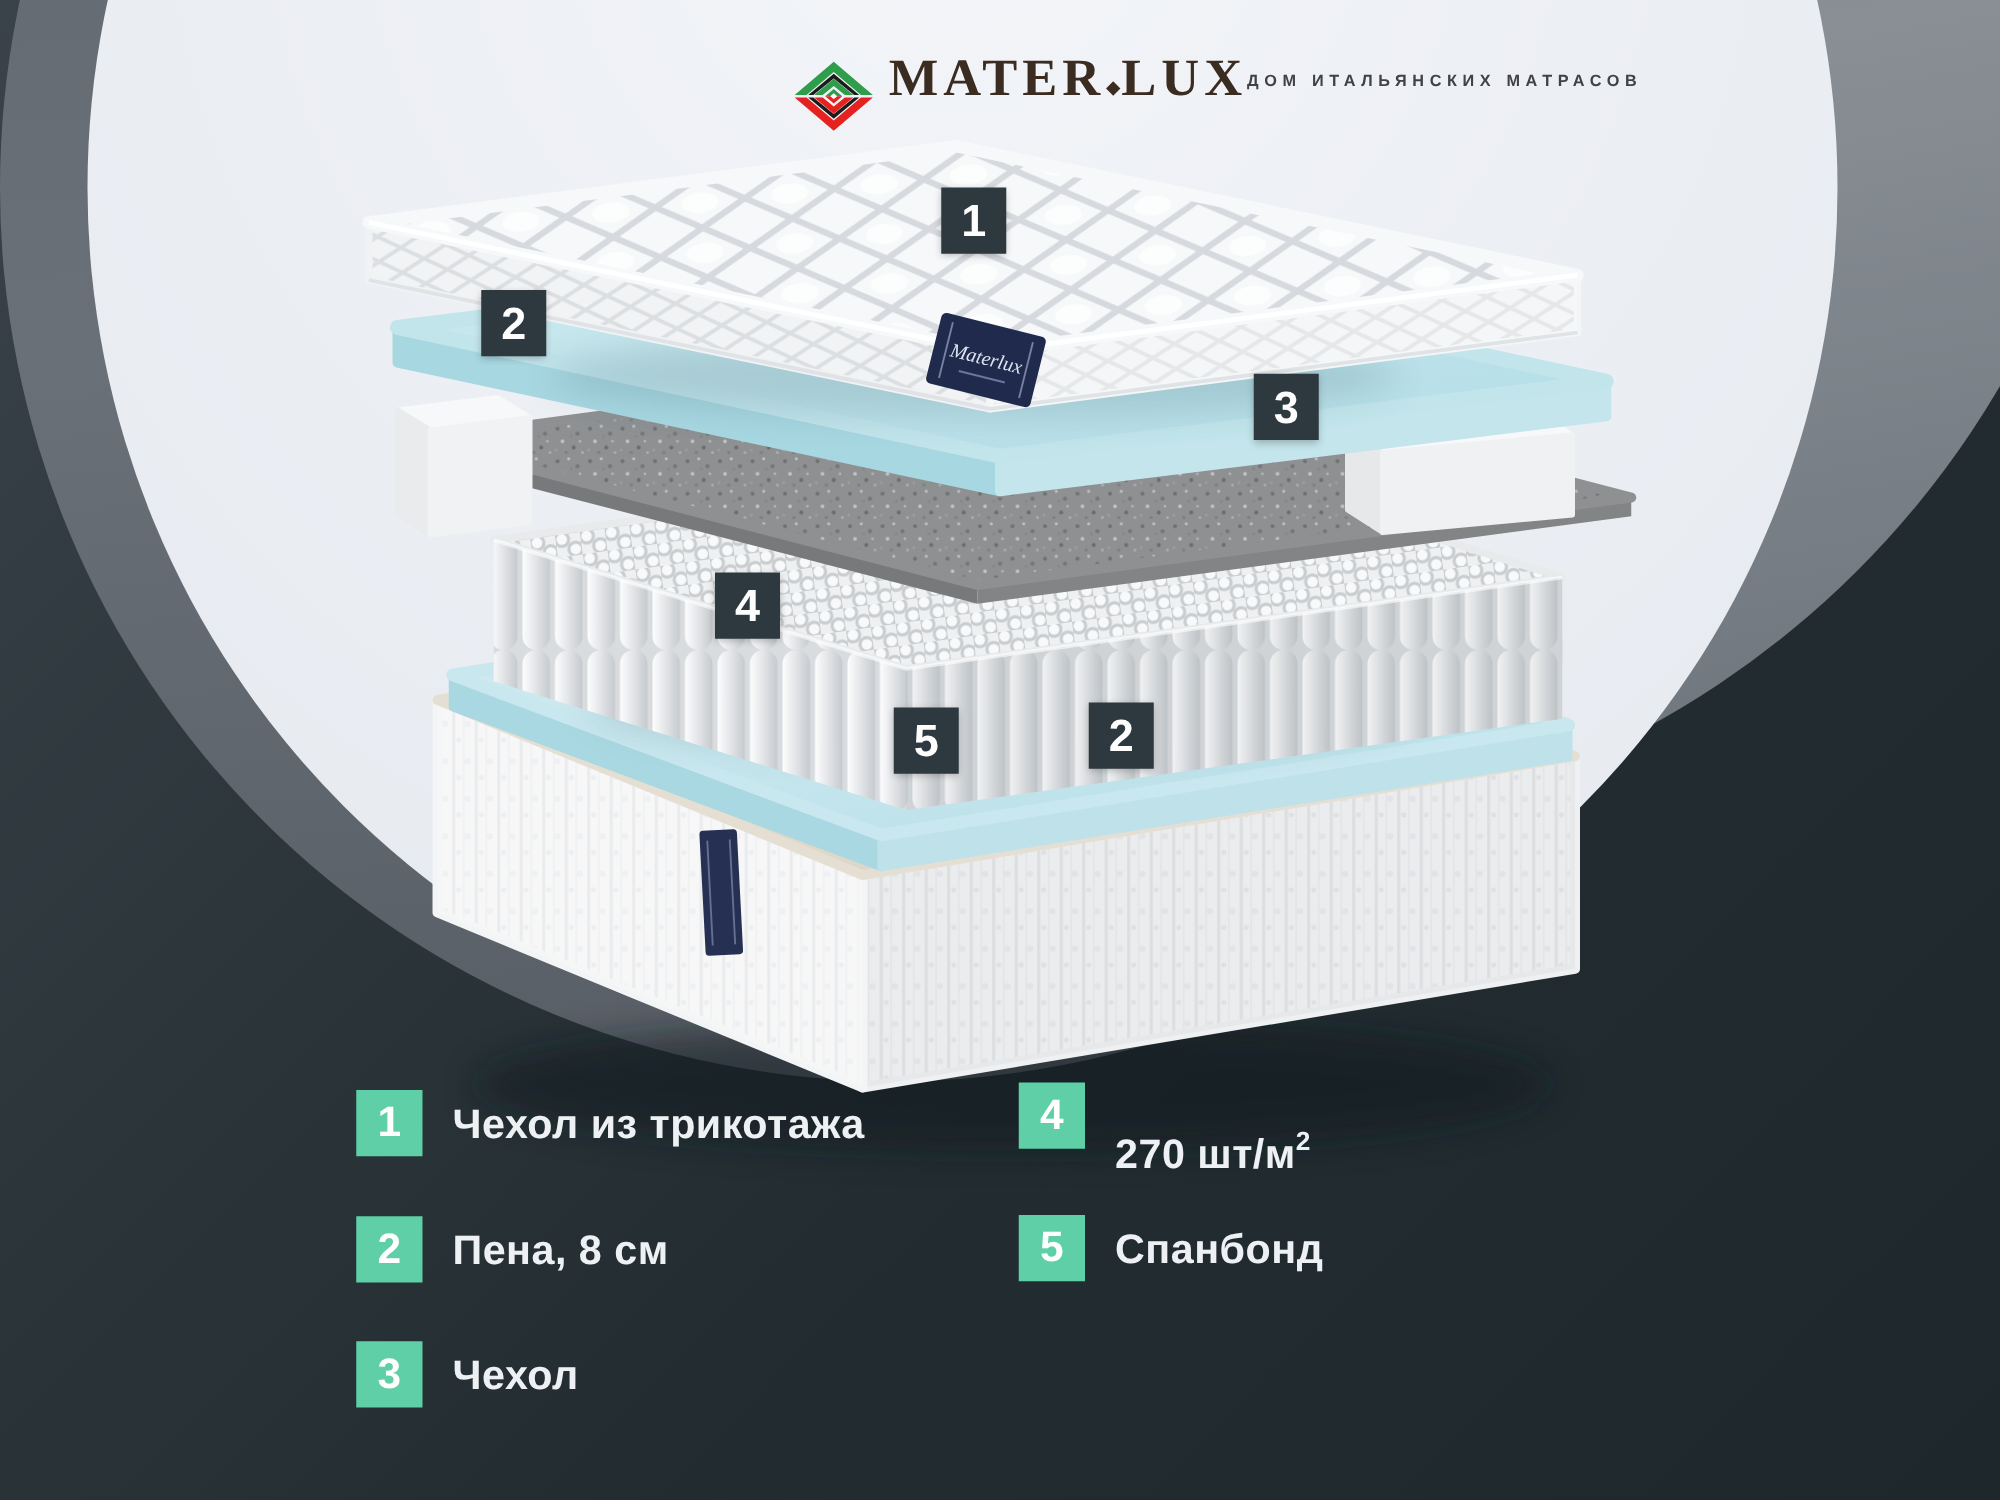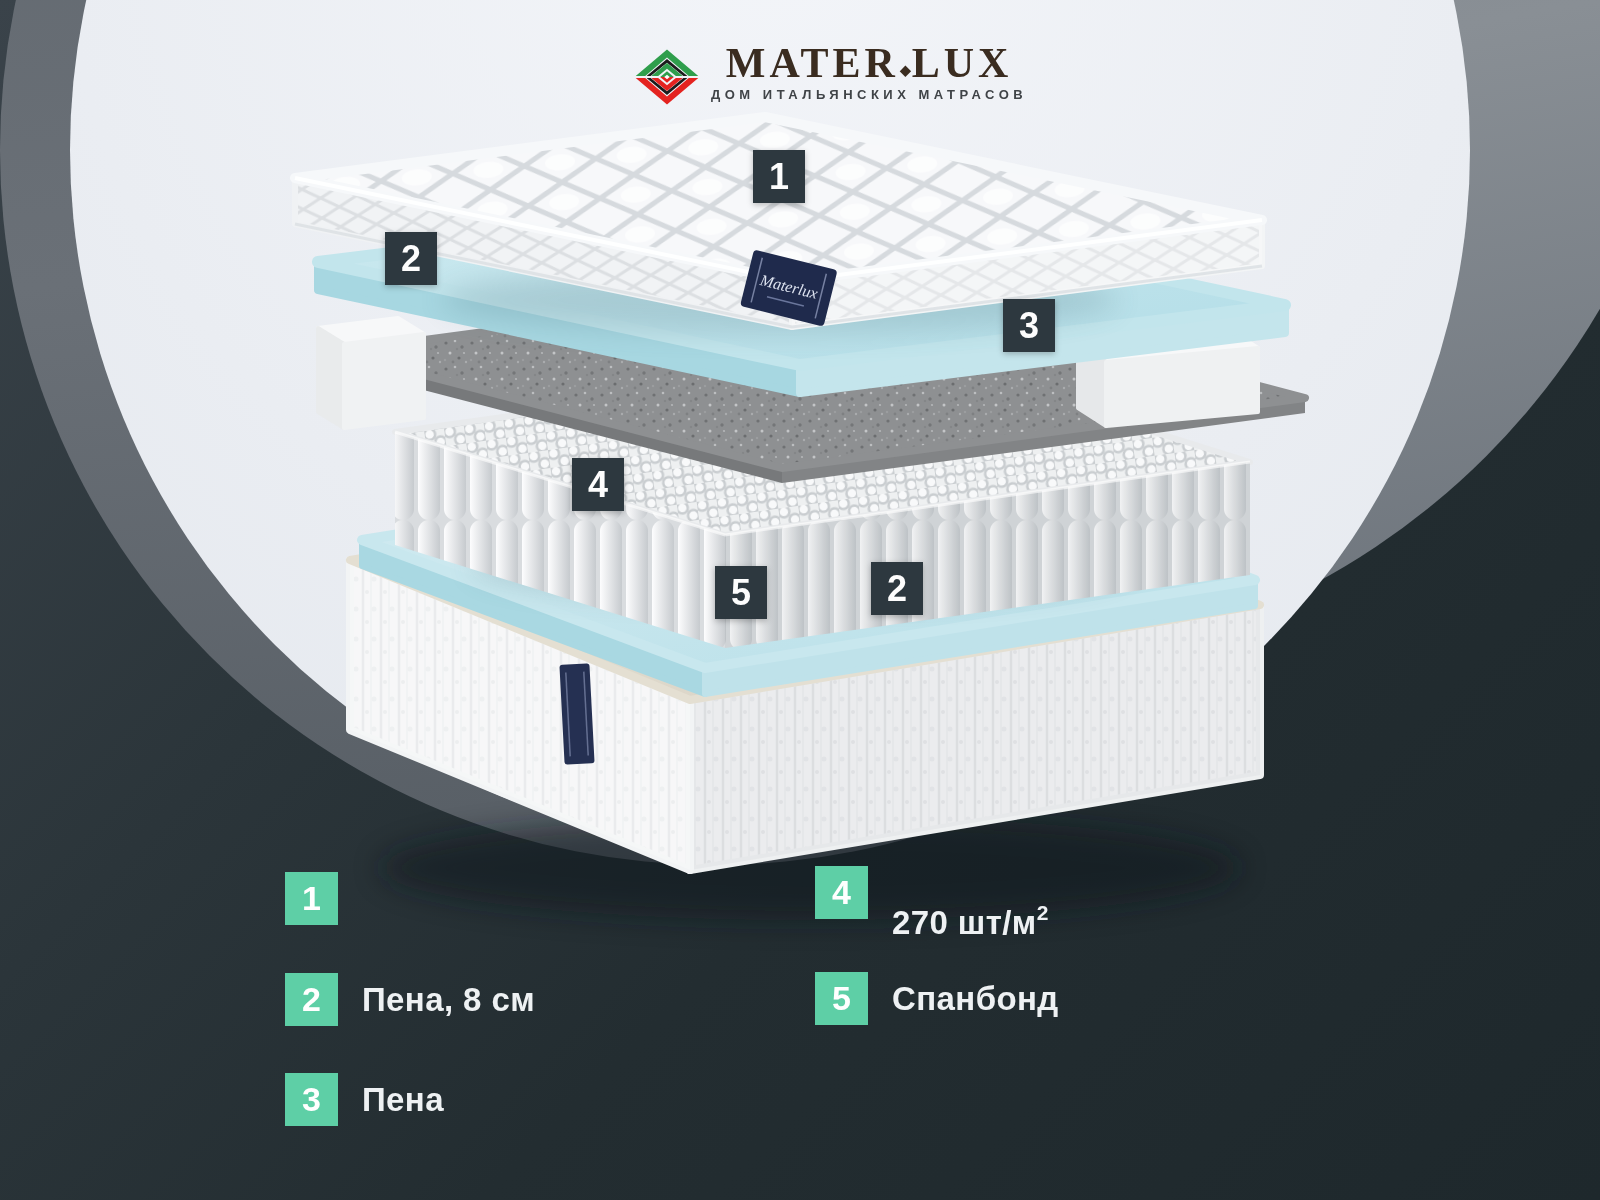--- a/index.html
+++ b/index.html
@@ -21,21 +21,21 @@
   
   .callout{position:absolute;z-index:6;width:52px;height:53px;background:#2d383f;
     color:#fdfdfd;display:flex;align-items:center;justify-content:center;
     font-size:36px;font-weight:700;box-shadow:0 2px 6px rgba(0,0,0,.25);}
   .c1{left:753px;top:150px}.c2{left:385px;top:232px}.c3{left:1003px;top:299px}
   .c4{left:572px;top:458px}.c5{left:715px;top:566px}.c6{left:871px;top:562px}
 
   
   .logo{position:absolute;z-index:7;left:633px;top:42px;display:flex;align-items:flex-start;}
   .logo-mark{width:68px;height:66px;flex:0 0 auto;margin-top:2px;}
-  .logo-textblock{margin-left:10px;display:flex;flex-direction:column;align-items:center;}
+  .logo-textblock{margin-left:10px;display:flex;flex-direction:row;align-items:center;}
   .logo-word{font-family:"Liberation Serif", serif;font-weight:700;font-size:42px;
     letter-spacing:4px;color:#3a2c20;line-height:1;white-space:nowrap;}
   .logo-sep{font-size:14px;vertical-align:14%;letter-spacing:0;margin:0 1px;}
   .logo-sub{margin-top:3px;font-size:13px;font-weight:700;letter-spacing:4.5px;
     color:#3f4347;white-space:nowrap;}
 
   
   .legend-row{position:absolute;z-index:6;display:flex;}
   .lr1{left:285px;top:872px;align-items:center}
   .lr2{left:285px;top:973px;align-items:center}
@@ -226,28 +226,29 @@
     <path d="M46,48 L50,44.6 L54,48 L50,51.4 Z" fill="#ffffff"></path>
   </svg>
   <div class="logo-textblock">
     <div class="logo-word"><span>MATER</span><span class="logo-sep">◆</span><span>LUX</span></div>
     <div class="logo-sub">ДОМ ИТАЛЬЯНСКИХ МАТРАСОВ</div>
   </div>
 </div>
 
 <div class="legend-row lr1">
   <div class="legend-num">1</div>
+  <div class="legend-label">Чехол из трикотажа</div>
 </div>
 <div class="legend-row lr2">
   <div class="legend-num">2</div>
   <div class="legend-label">Пена, 8 см</div>
 </div>
 <div class="legend-row lr3">
   <div class="legend-num">3</div>
-  <div class="legend-label">Пена</div>
+  <div class="legend-label">Чехол</div>
 </div>
 <div class="legend-row lr4">
   <div class="legend-num">4</div>
   <div class="legend-label"><br><span>270 шт/м</span><sup>2</sup></div>
 </div>
 <div class="legend-row lr5">
   <div class="legend-num">5</div>
   <div class="legend-label">Спанбонд</div>
 </div>
 

